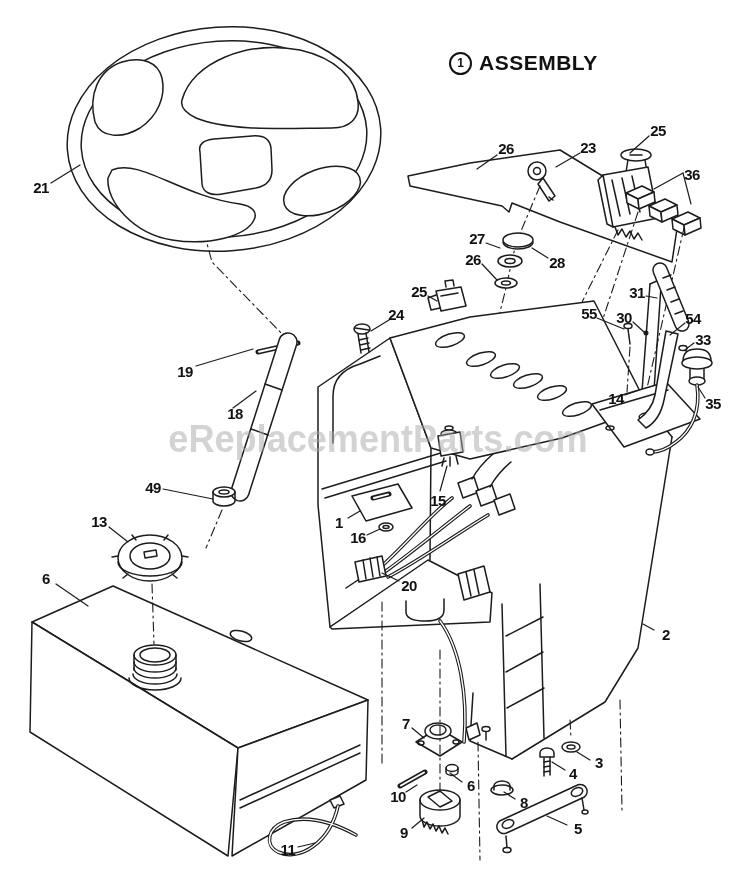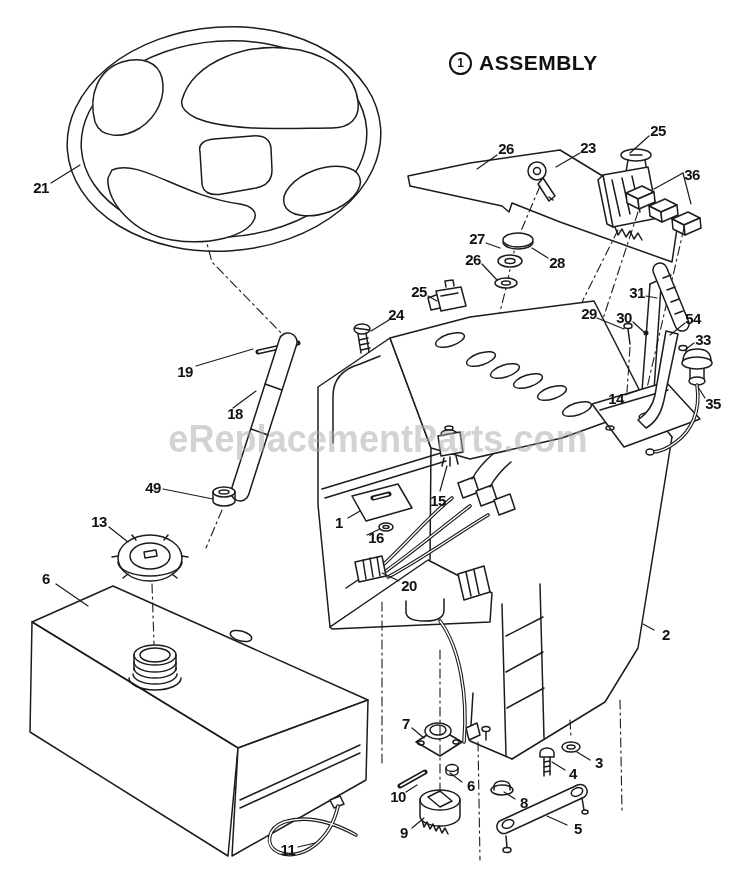--- a/index.html
+++ b/index.html
@@ -342,34 +342,34 @@
 <span class="plabel" style="left:471px;top:785px">6</span>
 <span class="plabel" style="left:406px;top:723px">7</span>
 <span class="plabel" style="left:524px;top:802px">8</span>
 <span class="plabel" style="left:404px;top:832px">9</span>
 <span class="plabel" style="left:398px;top:796px">10</span>
 <span class="plabel" style="left:288px;top:849px">11</span>
 <span class="plabel" style="left:46px;top:578px">6</span>
 <span class="plabel" style="left:99px;top:521px">13</span>
 <span class="plabel" style="left:616px;top:398px">14</span>
 <span class="plabel" style="left:438px;top:500px">15</span>
-<span class="plabel" style="left:376px;top:537px">16</span>
+<span class="plabel" style="left:358px;top:537px">16</span>
 <span class="plabel" style="left:339px;top:522px">1</span>
 <span class="plabel" style="left:235px;top:413px">18</span>
 <span class="plabel" style="left:185px;top:371px">19</span>
 <span class="plabel" style="left:409px;top:585px">20</span>
 <span class="plabel" style="left:41px;top:187px">21</span>
 <span class="plabel" style="left:506px;top:148px">26</span>
 <span class="plabel" style="left:588px;top:147px">23</span>
 <span class="plabel" style="left:396px;top:314px">24</span>
 <span class="plabel" style="left:419px;top:291px">25</span>
 <span class="plabel" style="left:473px;top:259px">26</span>
 <span class="plabel" style="left:477px;top:238px">27</span>
 <span class="plabel" style="left:557px;top:262px">28</span>
-<span class="plabel" style="left:589px;top:313px">29</span>
+<span class="plabel" style="left:589px;top:313px">55</span>
 <span class="plabel" style="left:624px;top:317px">30</span>
 <span class="plabel" style="left:637px;top:292px">31</span>
 <span class="plabel" style="left:693px;top:318px">54</span>
 <span class="plabel" style="left:703px;top:339px">33</span>
 <span class="plabel" style="left:658px;top:130px">25</span>
 <span class="plabel" style="left:713px;top:403px">35</span>
 <span class="plabel" style="left:692px;top:174px">36</span>
 <span class="plabel" style="left:153px;top:487px">49</span>
 
 </div>

